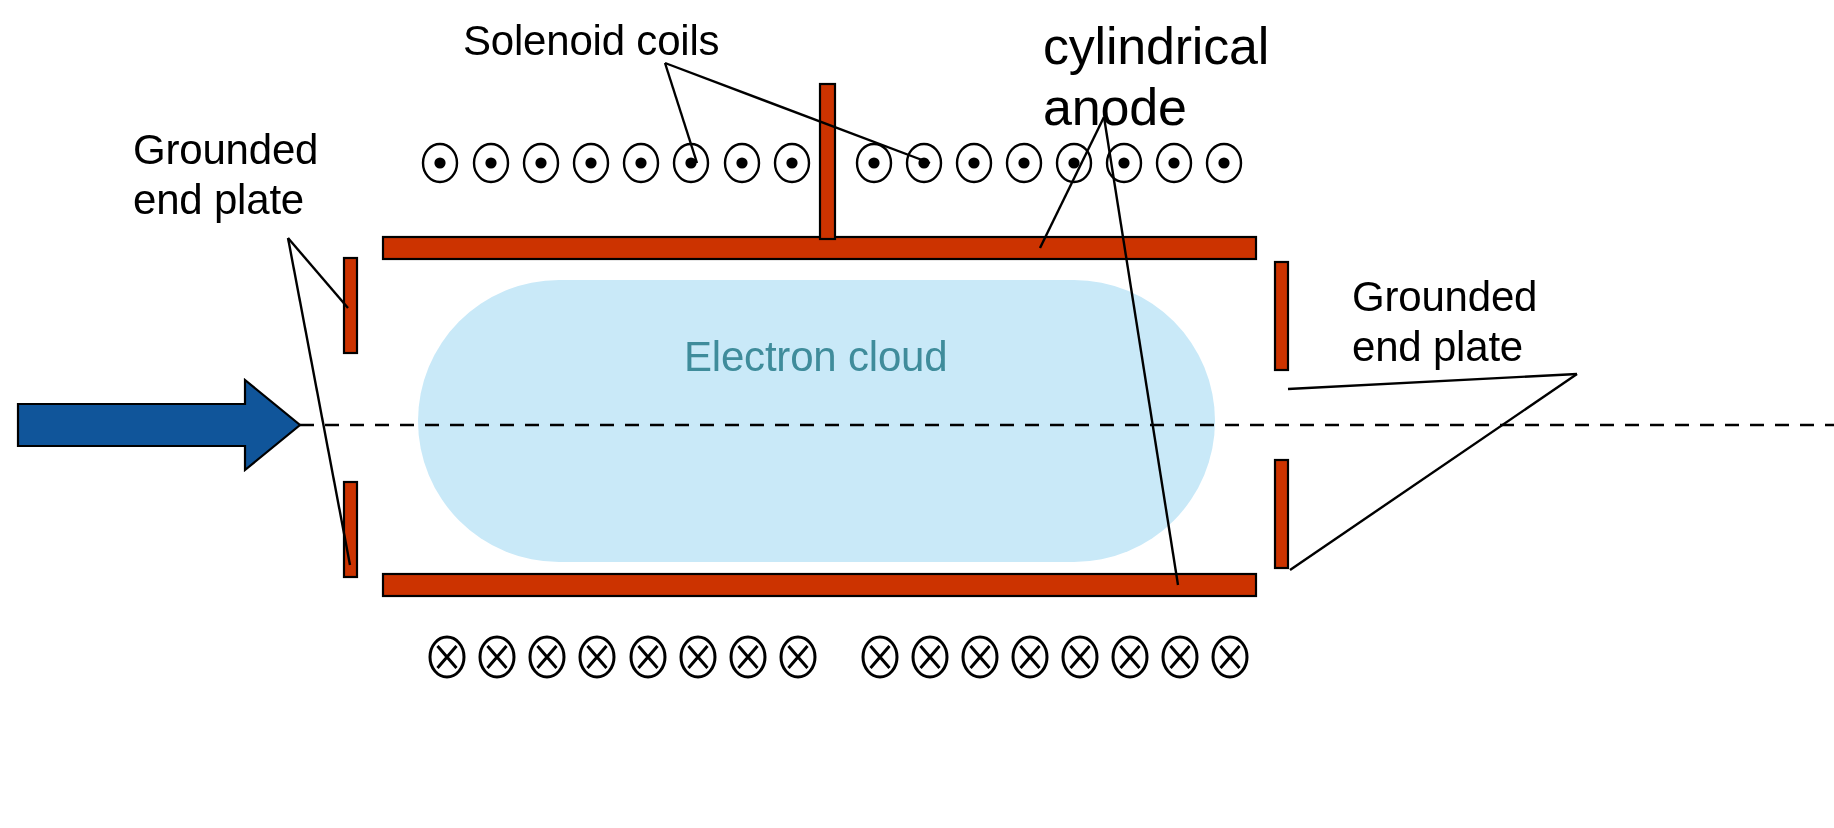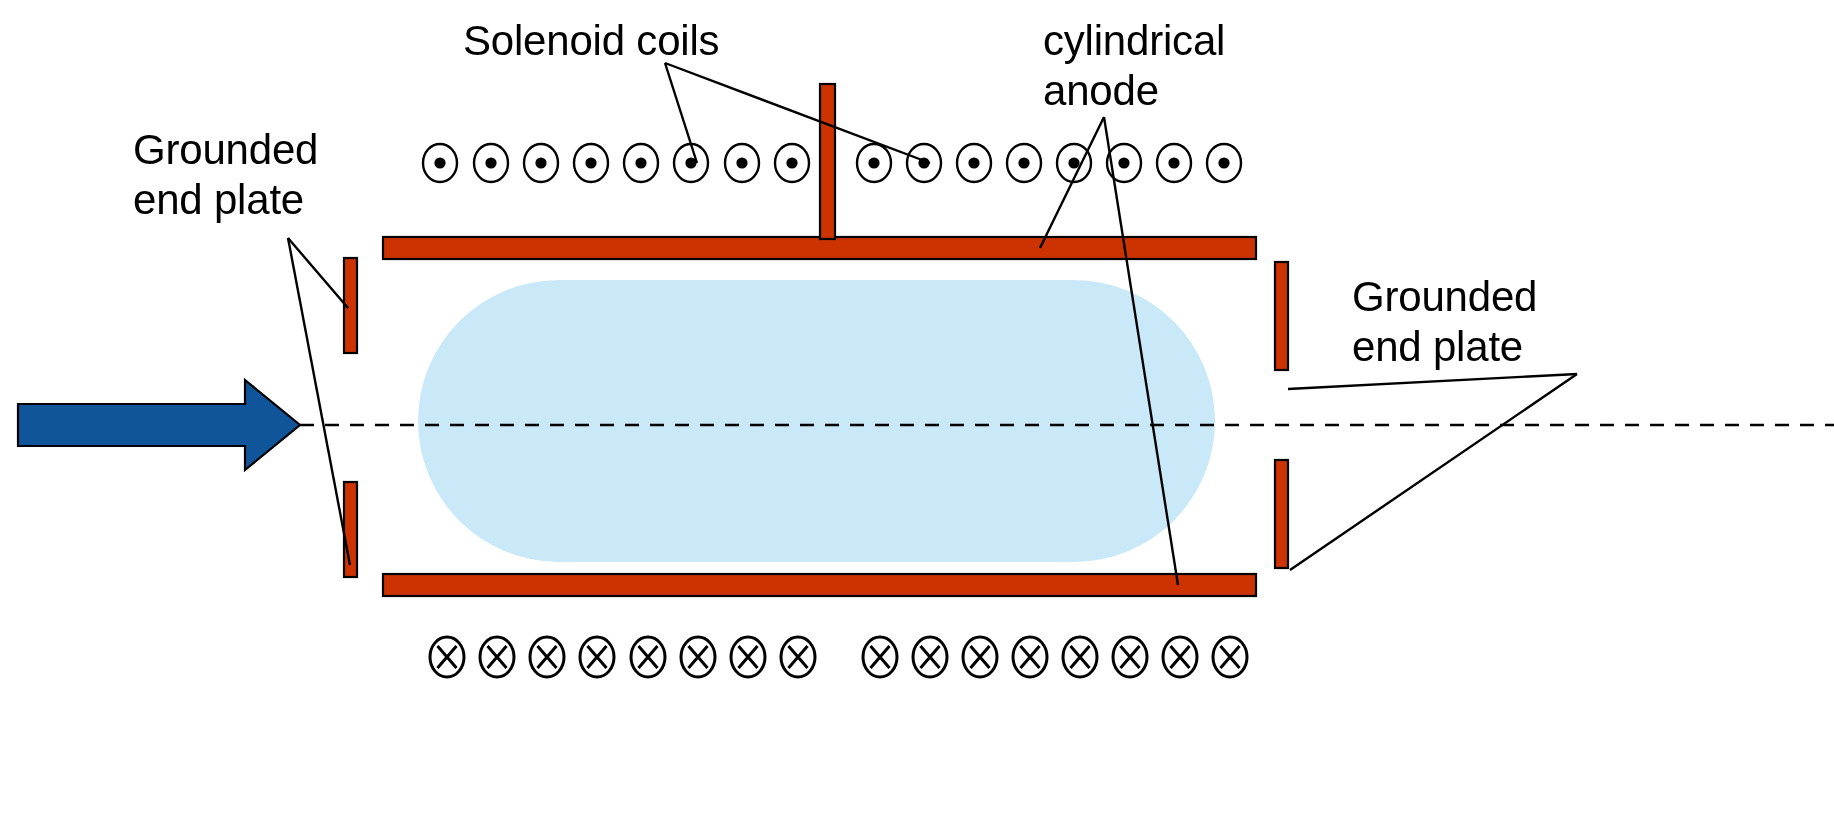--- a/index.html
+++ b/index.html
@@ -26,21 +26,21 @@
   }
   .lbl {
     position: absolute;
     font-family: "Liberation Sans", sans-serif;
     color: #000000;
     line-height: 1.18;
     white-space: pre;
     letter-spacing: -0.2px;
   }
   .lbl-solenoid { left: 463px; top: 16px; font-size: 42px; }
-  .lbl-anode    { left: 1043px; top: 16px; font-size: 42px; }
+  .lbl-anode    { left: 1043px; top: 16px; font-size: 52px; }
   .lbl-gnd-left { left: 133px; top: 125px; font-size: 42px; }
   .lbl-gnd-right{ left: 1352px; top: 272px; font-size: 42px; }
   .lbl-ionbeam  { left: 33px; top: 311px; font-size: 45px; color: #1565AF; }
   .lbl-ecloud   { left: 684px; top: 332px; font-size: 42px; color: #3F8C9B; }
 </style>
 </head>
 <body>
 
 <div id="stage">
 
@@ -198,14 +198,15 @@
   <div class="lbl lbl-anode">cylindrical
 anode</div>
 
   <div class="lbl lbl-gnd-left">Grounded
 end plate</div>
 
   <div class="lbl lbl-gnd-right">Grounded
 end plate</div>
 
 
+  <div class="lbl lbl-ecloud">Electron cloud</div>
 
 </div>
 
 </body></html>

